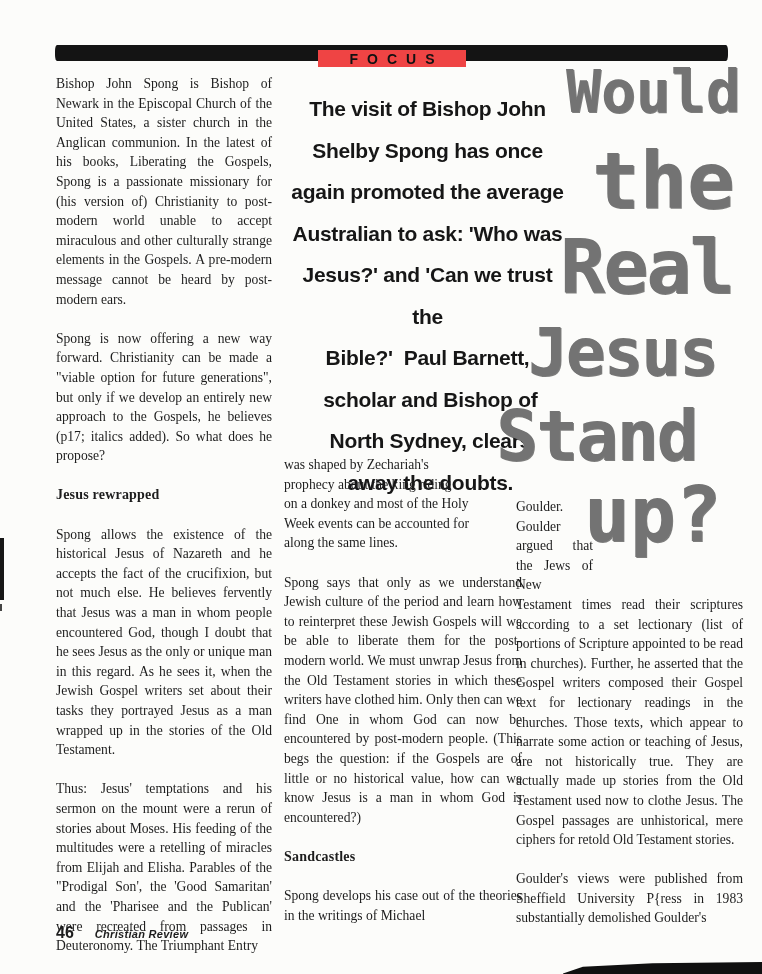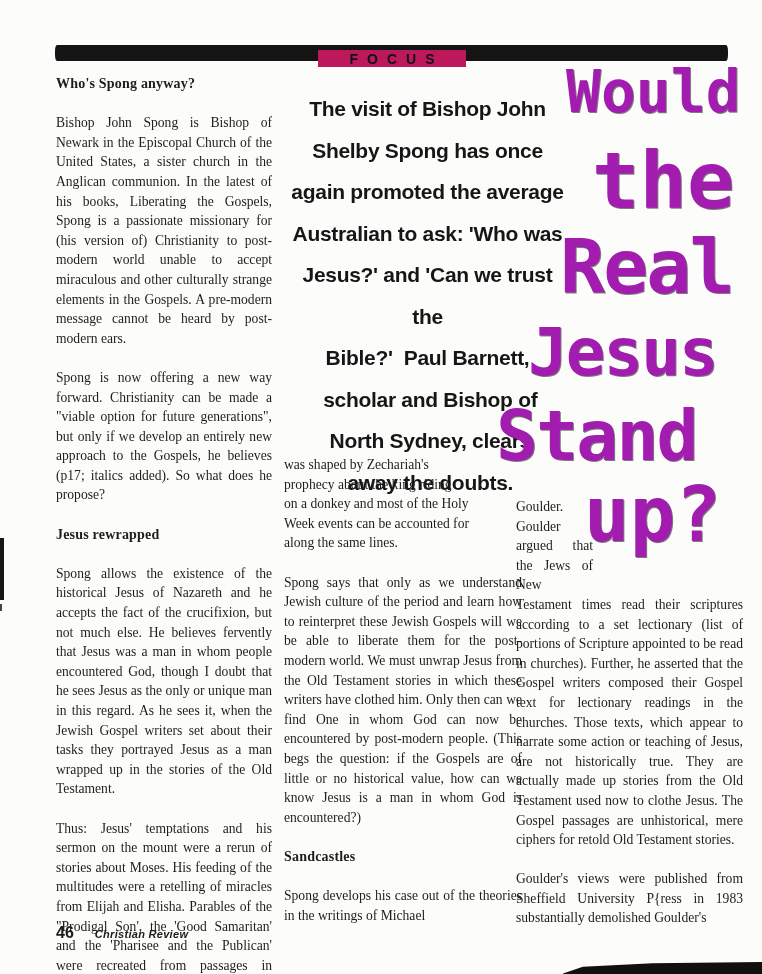--- a/index.html
+++ b/index.html
@@ -20,21 +20,21 @@
     position: absolute;
     left: 55px; top: 45px;
     width: 673px; height: 16px;
     background: #141414;
     border-radius: 2px/6px;
   }
   .focus-box {
     position: absolute;
     left: 318px; top: 47px;
     width: 148px; height: 20px;
-    background: #be185d;
+    background: #ef4444;
     border-top: 3px solid #141414;
     display: flex; align-items: center; justify-content: center;
   }
   .focus-label {
     font-family: "Liberation Sans", sans-serif;
     font-weight: bold;
     font-size: 14px;
     letter-spacing: 9px;
     padding-left: 9px; 
     color: #111;
@@ -69,21 +69,21 @@
     white-space: pre-wrap;
     color: #161616;
     text-align: center;
   }
 
   
   .stamp {
     position: absolute;
     font-family: "DejaVu Sans Mono", monospace;
     font-weight: bold;
-    color: #a21caf;
+    color: #737373;
     line-height: 1;
     text-shadow: 1px 1px 0 rgba(20,20,20,0.55);
     white-space: nowrap;
   }
   .stamp-would { left: 566px; top: 63px;  font-size: 58px; }
   .stamp-the   { left: 592px; top: 142px; font-size: 79px; }
   .stamp-real  { left: 560px; top: 230px; font-size: 75px; letter-spacing: -2px; }
   .stamp-jesus { left: 528px; top: 320px; font-size: 66px; letter-spacing: -2px; }
   .stamp-stand { left: 496px; top: 401px; font-size: 70px; letter-spacing: -2px; }
   .stamp-up    { left: 584px; top: 477px; font-size: 76px; }
@@ -135,21 +135,20 @@
 <body>
 
 <div class="page">
 
   <div class="focus-bar"></div>
   <div class="focus-box">
     <span class="focus-label">FOCUS</span>
   </div>
 
   <div class="col left-col">
-    <p class="subhead">Who's Spong anyway?</p>
     <p>Bishop John Spong is Bishop of Newark in the Episcopal Church of the United States, a sister church in the Anglican communion.  In the latest of his books,  Liberating the Gospels, Spong is a passionate missionary for (his version of) Christianity to post-modern world unable to accept miraculous and other culturally strange elements in the Gospels.  A pre-modern message cannot be heard by post-modern ears.</p>
     <p>Spong is now offering a new way forward.  Christianity can be made a "viable option for future generations", but only if we develop an entirely new approach to the Gospels, he believes (p17; italics added).  So what does he propose?</p>
     <p class="subhead">Jesus rewrapped</p>
     <p>Spong allows the existence of the historical Jesus of Nazareth and he accepts the fact of the crucifixion, but not much else.  He believes fervently that Jesus was a man in whom people encountered God, though I doubt that he sees Jesus as the only or unique man in this regard.  As he sees it, when the Jewish Gospel writers set about their tasks they portrayed Jesus as a man wrapped up in the stories of the Old Testament.</p>
     <p>Thus: Jesus' temptations and his sermon on the mount were a rerun of stories about Moses.  His feeding of the multitudes were a retelling of miracles from Elijah and Elisha.  Parables of the "Prodigal Son', the 'Good Samaritan' and the 'Pharisee and the Publican' were recreated from passages in Deuteronomy.  The Triumphant Entry</p>
   </div>
 
   <div class="intro">The visit of Bishop John
 Shelby Spong has once
 again promoted the average

